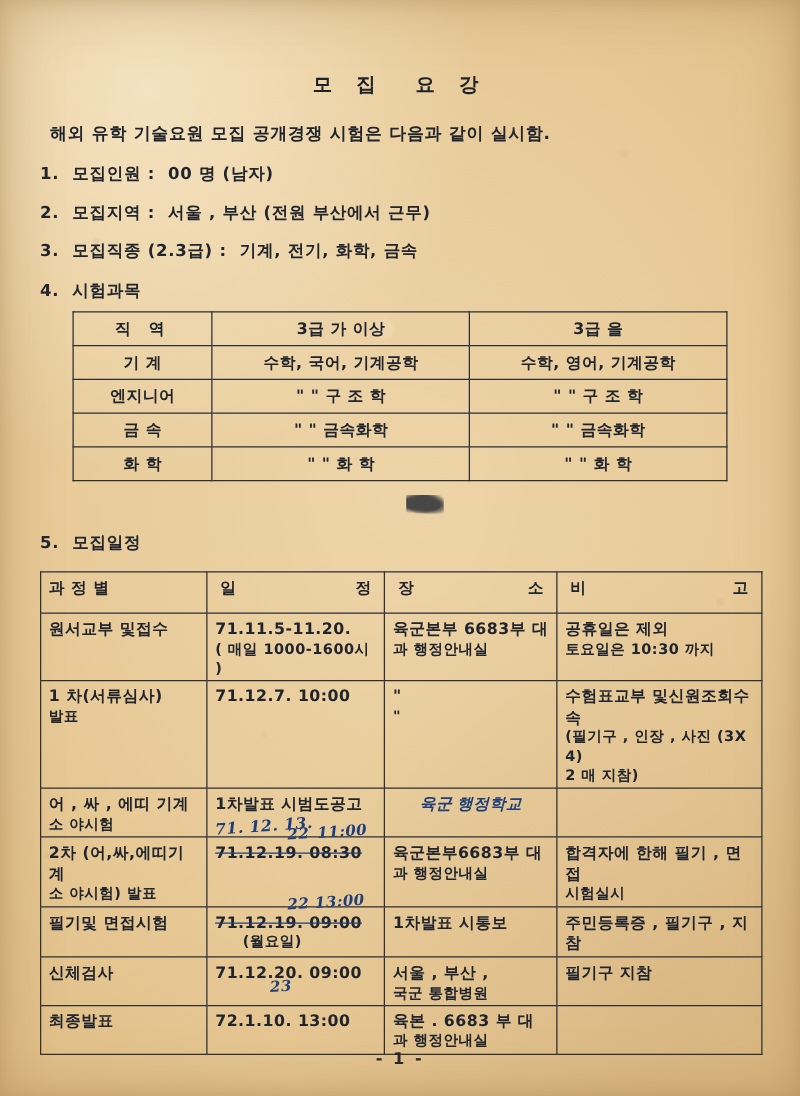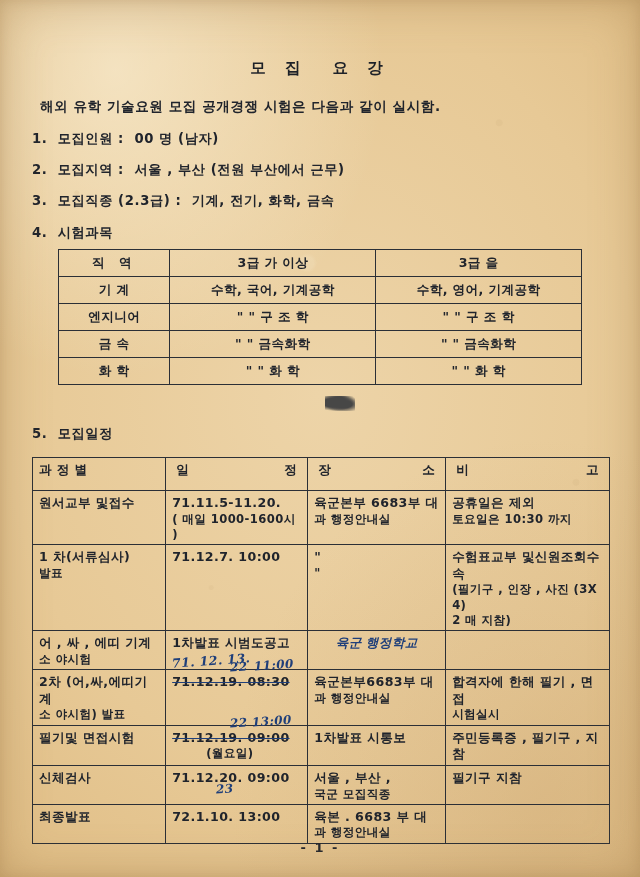--- a/index.html
+++ b/index.html
@@ -296,37 +296,37 @@
         <td class="c4">
           <span>합격자에 한해 필기 , 면접</span>
           <span class="sub">시험실시</span>
         </td>
       </tr>
 
       <tr>
         <td class="c1">필기및 면접시험</td>
         <td class="c2 penbox">
           <span class="strike">71.12.19.  09:00</span>
-          <span class="sub" style="margin-left:34px;">(월요일)</span>
+          <span class="sub" style="margin-left:22px;">(월요일)</span>
           <span class="pen" style="top:-10px;left:64px;font-size:12px;">22</span>
           <span class="pen" style="top:-12px;left:86px;font-size:12px;">13:00</span>
         </td>
         <td class="c3">1차발표 시통보</td>
         <td class="c4">주민등록증 , 필기구 , 지참</td>
       </tr>
 
       <tr>
         <td class="c1">신체검사</td>
         <td class="c2 penbox">
           <span>71.12.20.  09:00</span>
           <span class="pen" style="top:16px;left:50px;font-size:12px;">23</span>
         </td>
         <td class="c3">
           <span>서울 , 부산 ,</span>
-          <span class="sub">국군 모집직종</span>
+          <span class="sub">국군 통합병원</span>
         </td>
         <td class="c4">필기구 지참</td>
       </tr>
 
       <tr>
         <td class="c1">최종발표</td>
         <td class="c2">72.1.10.  13:00</td>
         <td class="c3">
           <span>육본 . 6683 부 대</span>
           <span class="sub">과 행정안내실</span>

